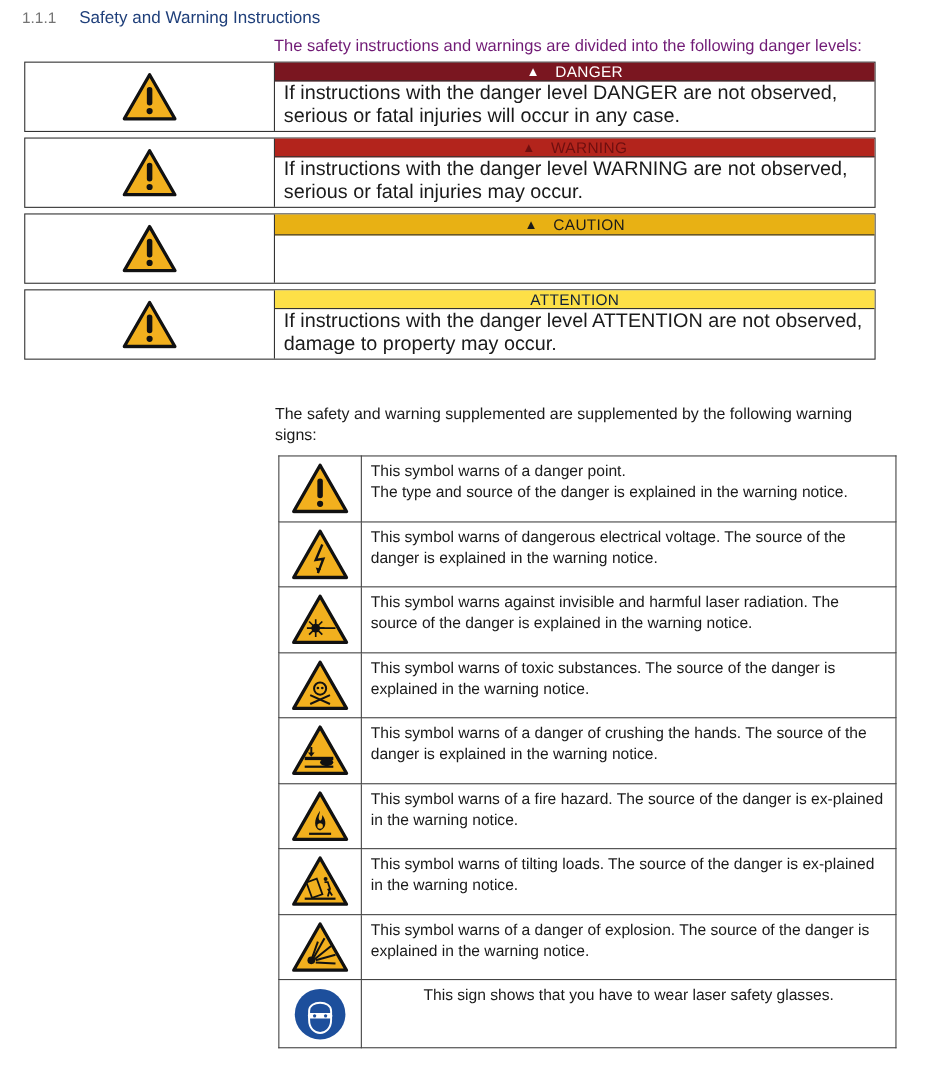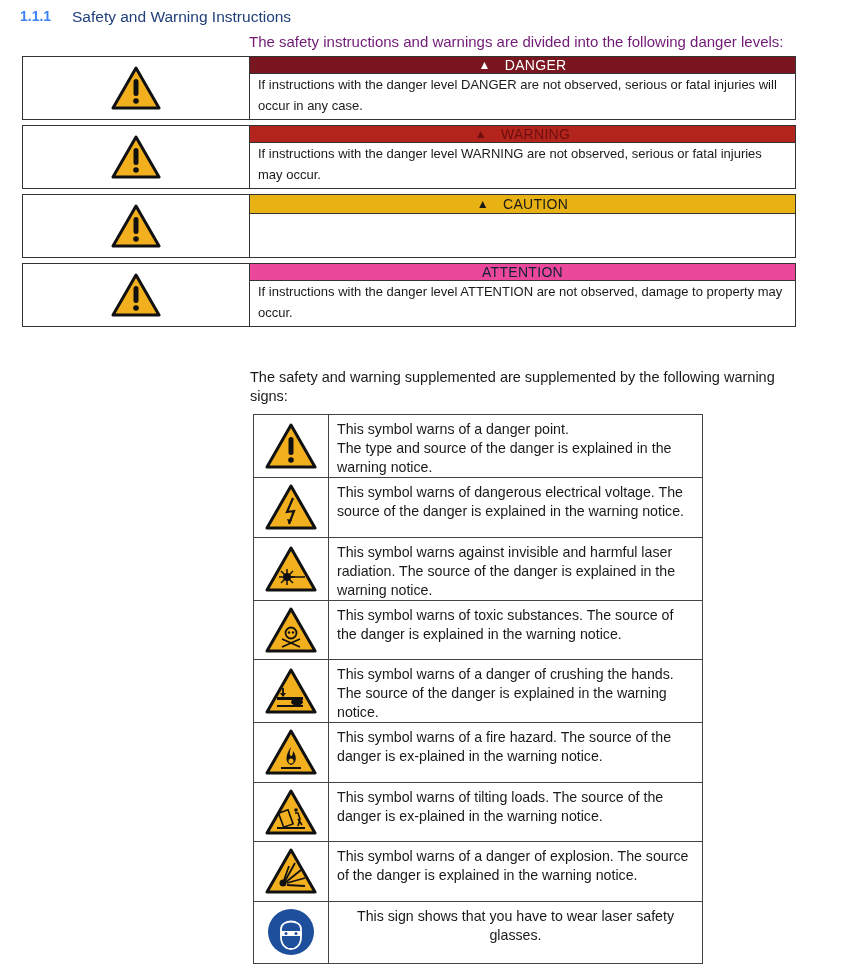--- a/index.html
+++ b/index.html
@@ -1,34 +1,34 @@
 <!DOCTYPE html>
 <html><head>
 <meta charset="utf-8">
 <style>
   html, body { margin:0; padding:0; background:#ffffff; }
   body { width:848px; height:972px; position:relative; overflow:hidden;
          font-family:"Liberation Sans", "DejaVu Sans", sans-serif; color:#1a1a1a; }
   .heading { position:absolute; left:20px; top:8px; font-size:15px; color:#1f3f7a; display:flex; }
-  .heading .num { width:52px; color:#3b82f6; font-weight:bold; font-size:14px; }
+  .heading .num { width:52px; color:#737373; font-weight:normal; font-size:14px; }
   .heading .title { font-size:15.5px; }
   .intro1 { position:absolute; left:249px; top:33px; font-size:15px; color:#701a75; }
 
   .levels { position:absolute; left:22px; top:56px; width:774px; }
   .level { display:flex; border:1.5px solid #333; margin-bottom:5px; height:64px; box-sizing:border-box; }
   .level .icon-cell { width:226px; border-right:1.5px solid #333; display:flex; align-items:center; justify-content:center; }
   .level .content { flex:1; display:flex; flex-direction:column; }
   .level .bar { height:18px; display:flex; align-items:center; justify-content:center; font-size:14px;
                 border-bottom:1.5px solid #333; letter-spacing:0.3px; }
   .level .bar .tri { margin-right:14px; font-size:12px; }
-  .level .desc { font-size:13px; line-height:21px; padding:0 6px 12px 8px; }
+  .level .desc { font-size:18px; line-height:21px; padding:0 6px 12px 8px; }
 
   .intro2 { position:absolute; left:250px; top:368px; width:560px; font-size:14.5px; line-height:19px; }
 
-  .signs { position:absolute; left:253px; top:414px; width:450px; border:1.5px solid #444; border-collapse:collapse; }
+  .signs { position:absolute; left:253px; top:414px; width:562px; border:1.5px solid #444; border-collapse:collapse; }
   .signs td { border:1.5px solid #444; vertical-align:top; }
   .signs td.sym { width:74px; text-align:center; vertical-align:middle; padding:2px 0; }
   .signs td.txt { font-size:14.2px; line-height:19px; padding:5px 8px 0 8px; }
   .signs tr { height:59.5px; }
   .signs tr.last { height:62px;text-align:center; }
   svg { display:block; margin:0 auto; }
 </style>
 </head>
 <body>
 
@@ -92,21 +92,21 @@
 
   <div class="level">
     <div class="icon-cell">
       <svg width="50" height="44" viewBox="0 0 50 44">
           <polygon points="25,2 48,42 2,42" fill="#f2b01e" stroke="#111" stroke-width="3" stroke-linejoin="round"></polygon>
           <rect x="22.5" y="13" width="5" height="17" rx="2.5" fill="#111"></rect>
           <circle cx="25" cy="35" r="2.8" fill="#111"></circle>
         </svg>
     </div>
     <div class="content">
-      <div class="bar" style="background:#ec4899;color:#0f1f3a;">
+      <div class="bar" style="background:#fde047;color:#0f1f3a;">
         <span>ATTENTION</span>
       </div>
       <div class="desc">If instructions with the danger level ATTENTION are not observed, damage to property may occur.</div>
     </div>
   </div>
 </div>
 
 <div class="intro2">The safety and warning supplemented are supplemented by the following warning signs:</div>
 
 <table class="signs">

